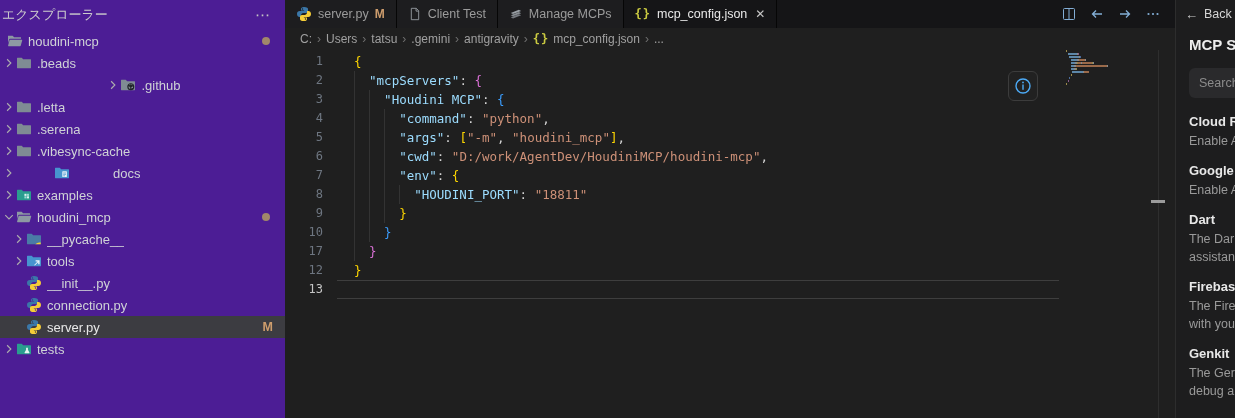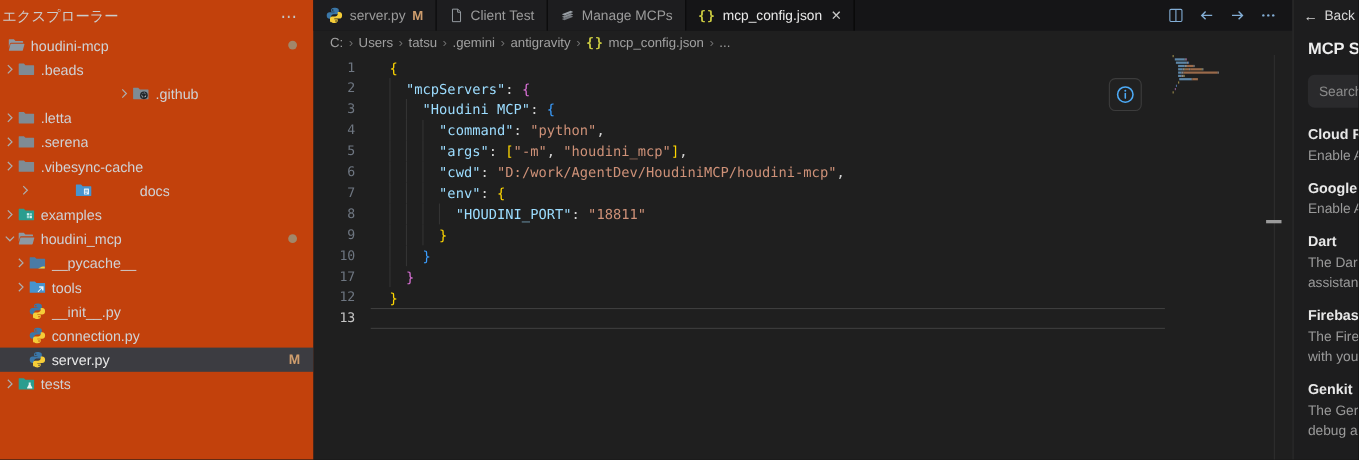--- a/index.html
+++ b/index.html
@@ -1,19 +1,19 @@
 <!DOCTYPE html>
 <html><head>
 <meta charset="utf-8">
 <style>
   html,body{margin:0;padding:0;background:#111;}
   #app{position:relative;width:1235px;height:418px;overflow:hidden;background:#1f1f1f;
        font-family:"Liberation Sans",sans-serif;-webkit-font-smoothing:antialiased;}
   
-  #sidebar{position:absolute;left:0;top:0;width:285px;height:418px;background:#c2410c;}
+  #sidebar{position:absolute;left:0;top:0;width:285px;height:418px;background:#4c1d95;}
   .sb-header{height:30px;display:flex;align-items:center;color:#cccccc;font-size:13px;}
   .sb-title{margin-left:2px;white-space:nowrap;}
   .sb-more{margin-left:auto;margin-right:14px;color:#c5c5c5;font-size:15px;letter-spacing:1px;cursor:pointer;}
   .sb-section{height:24px;display:flex;align-items:center;color:#d7d7d7;font-size:12.5px;font-weight:bold;padding-left:1px;}
   .tree-row{height:22px;display:flex;align-items:center;color:#cfd2d6;font-size:13px;white-space:nowrap;cursor:pointer;}
   .tree-row.sel{background:#3c3c41;color:#e8e8e8;}
   .chev{width:13px;display:inline-flex;justify-content:center;flex:none;}
   .fic{width:16px;height:16px;margin:0 5px 0 1px;flex:none;display:inline-flex;}
   .tlab{overflow:hidden;}
   .row-badge{margin-left:auto;margin-right:12px;font-size:12.5px;color:#ce9d6d;font-weight:bold;}
@@ -145,21 +145,21 @@
               <path d="m5.5 3 5 5-5 5"></path>
             </svg>
           </span>
           <span class="ic fic">
             <svg width="16" height="16" viewBox="0 0 16 16">
               <path fill="#7f8b94" d="M1.4 2.8h4.3l1.5 1.5h7.4c.2 0 .4.2.4.4v8.1c0 .2-.2.4-.4.4H1.4c-.2 0-.4-.2-.4-.4V3.2c0-.2.2-.4.4-.4Z"></path>
             </svg>
           </span>
           <span class="tlab">.vibesync-cache</span>
         </div>
-        <div class="tree-row" style="padding-left: 16px; gap: 38px;">
+        <div class="tree-row" style="padding-left: 2px; gap: 38px;">
           <span class="ic chev">
             <svg width="12" height="12" viewBox="0 0 16 16" fill="none" stroke="#adadad" stroke-width="1.5">
               <path d="m5.5 3 5 5-5 5"></path>
             </svg>
           </span>
           <span class="ic fic">
             <svg width="16" height="16" viewBox="0 0 16 16">
               <path fill="#4794cf" d="M1.4 2.8h4.3l1.5 1.5h7.4c.2 0 .4.2.4.4v8.1c0 .2-.2.4-.4.4H1.4c-.2 0-.4-.2-.4-.4V3.2c0-.2.2-.4.4-.4Z"></path>
               <rect x="8.3" y="6.3" width="4.6" height="5.6" rx=".5" fill="#e8f1f8"></rect>
               <path stroke="#5c9fd4" stroke-width=".8" fill="none" d="M9.2 8h2.8M9.2 9.4h2.8M9.2 10.8h1.8"></path>

